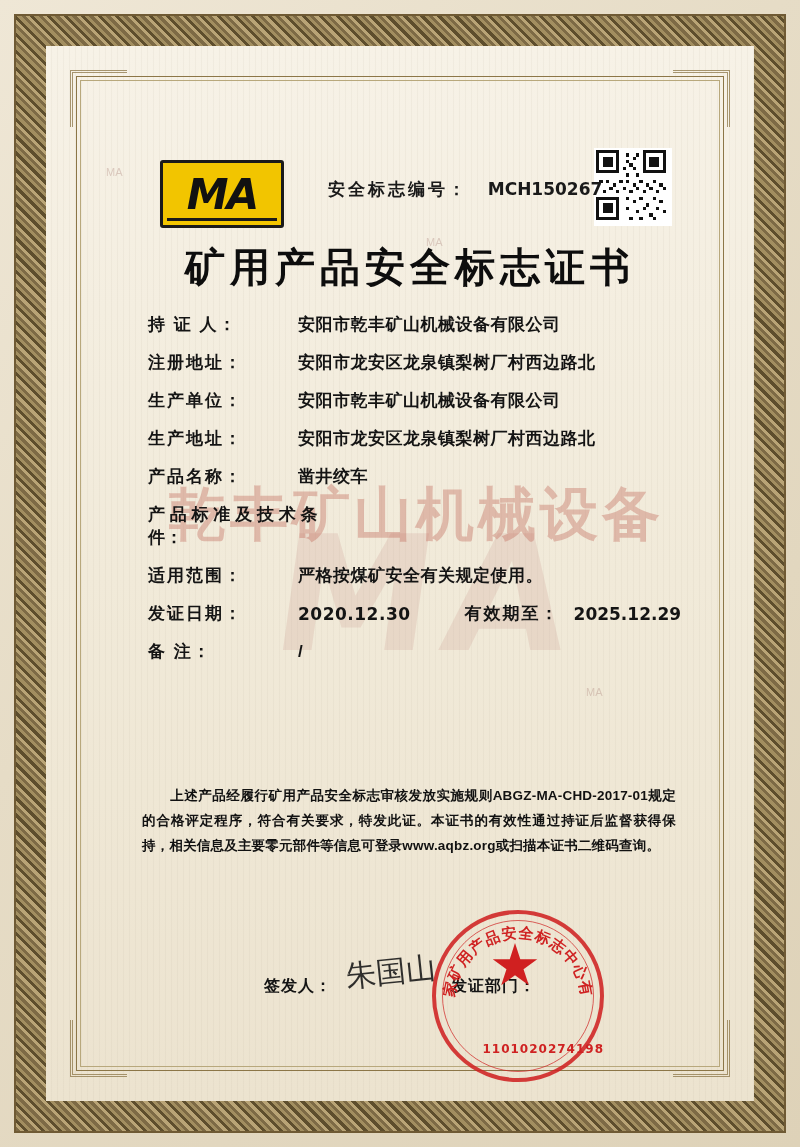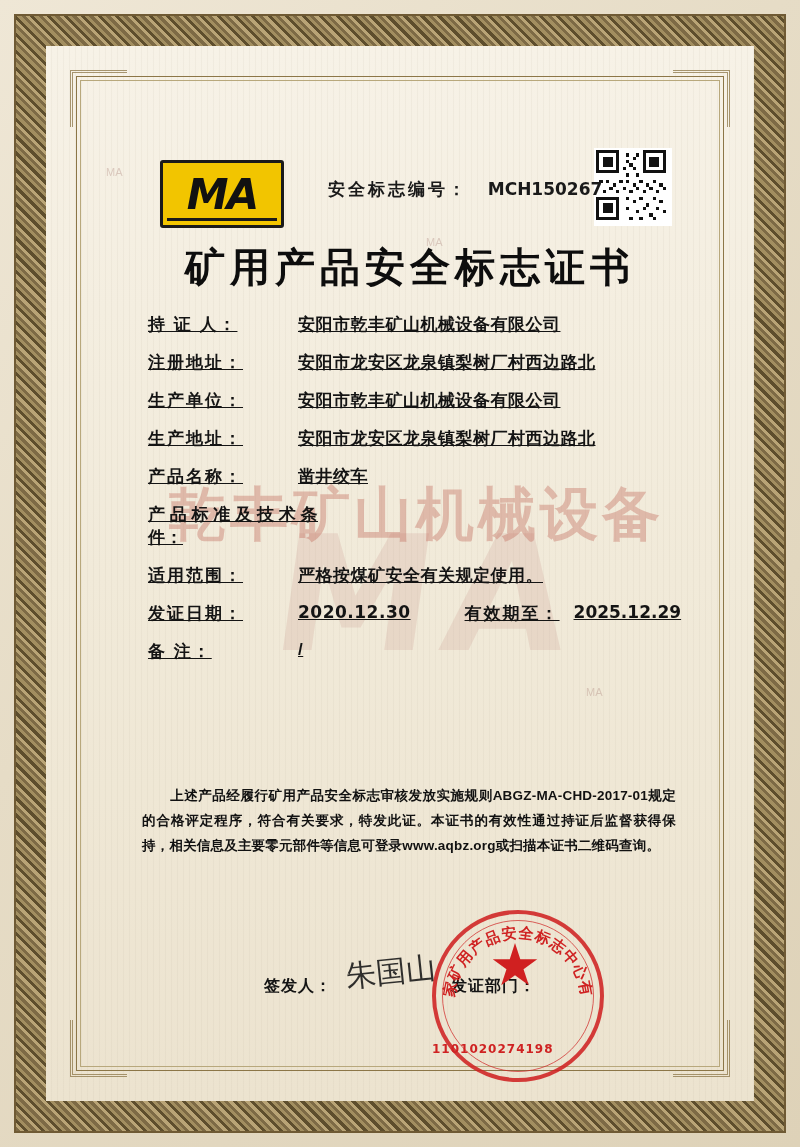--- a/index.html
+++ b/index.html
@@ -131,23 +131,23 @@
     text-align:center;
     font-size:40px;font-weight:bold;color:#0d0d0d;
     letter-spacing:5px;
     font-family:"DejaVu Sans","Liberation Sans",sans-serif;
   }
 
   .fields{
     position:absolute;left:10px;right:0;top:175px;
   }
   .row{
-    display:flex;align-items:flex-start;
+    display:flex;align-items:center;
     margin-bottom:15px;
-    font-size:17px;color:#141414;text-decoration:underline;
+    font-size:17px;color:#141414;
   }
   .row .lab{
     width:150px;flex:0 0 150px;
     font-weight:bold;
     letter-spacing:2px;
     text-align:justify;
   }
   .row .lab.wide{width:170px;flex:0 0 170px;letter-spacing:0.5px;}
   .row .val{
     font-weight:bold;
@@ -210,21 +210,21 @@
     width:0;height:0;transform:translate(-50%,-50%);
     color:#cf2222;font-size:54px;line-height:0;
   }
   .seal .star span{
     position:absolute;left:-29px;top:-24px;
     font-size:58px;color:#d02020;
     font-family:"DejaVu Sans",sans-serif;
   }
   .seal .num{
     position:absolute;left:0;right:0;bottom:26px;
-    text-align:left;
+    text-align:right;
     font-size:12px;color:#cf2222;font-weight:bold;
     font-family:"DejaVu Sans",sans-serif;
     letter-spacing:1px;
   }
   .seal svg{position:absolute;inset:0;}
   .seal text{fill:#cf2222;font-size:15px;font-weight:bold;font-family:"DejaVu Sans",sans-serif;letter-spacing:1px;}
 </style>
 </head>
 <body>
 

